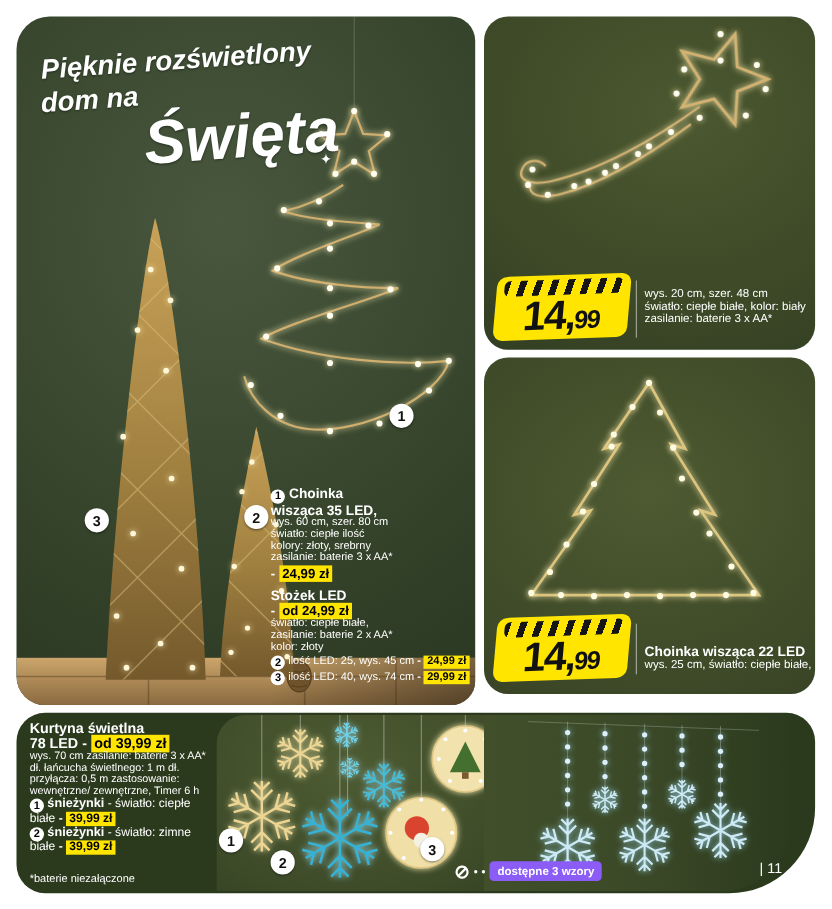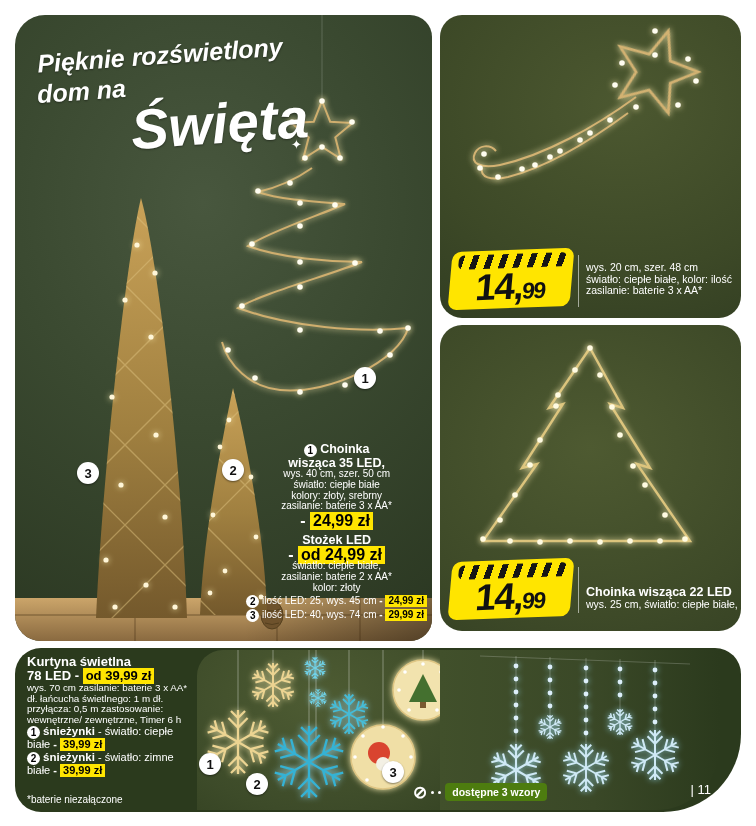--- a/index.html
+++ b/index.html
@@ -21,24 +21,24 @@
   .h1b{left:22px;top:62px;font-size:25px;}
   .h1c{left:116px;top:76px;font-size:56px;}
   .sparkle{position:absolute;left:276px;top:122px;color:#fff;font-size:13px;}
   
   .num{display:inline-flex;width:13px;height:13px;border-radius:50%;background:#fff;color:#000;
        font-weight:700;font-size:10px;line-height:13px;align-items:center;justify-content:center;vertical-align:-1px;}
   
   .marker{position:absolute;width:22px;height:22px;border-radius:50%;background:#fff;color:#111;
        font-weight:700;font-size:13px;display:flex;align-items:center;justify-content:center;box-shadow:0 1px 2px rgba(0,0,0,.45);}
   
-  .prodblock{position:absolute;right:5px;top:428px;text-align:center;color:#fff;}
+  .prodblock{position:absolute;right:5px;top:428px;text-align:left;color:#fff;}
   .pname{font-weight:800;font-size:12.5px;line-height:12px;}
   .pdet{font-size:10px;line-height:10.8px;}
-  .pprice{font-size:16px;line-height:13px;margin-top:2px;font-weight:800;}
+  .pprice{font-size:12px;line-height:13px;margin-top:2px;font-weight:800;}
   .hl{background:#ffe500;color:#000;font-weight:800;padding:0 3px 1px 3px;}
   .gap{height:7px;}
   .pvar{font-size:10px;line-height:11px;margin-top:1px;}
   
   .price-tag{position:absolute;left:10px;top:235px;width:122px;height:58px;}
   .tag-skew{position:absolute;inset:0;background:#ffe500;border-radius:9px;transform:rotate(-2deg) skewX(-7deg);}
   .tag-stripes{position:absolute;left:7px;right:7px;top:4px;height:14px;border-radius:5px;
        background:repeating-linear-gradient(105deg,#151515 0 6px,#ffe500 6px 14px);}
   .tag-price{position:absolute;left:0;right:0;top:16px;text-align:center;color:#111;font-weight:800;letter-spacing:-1.5px;}
   .pp-int{font-size:37px;}
@@ -54,21 +54,21 @@
   .kvar{font-size:11px;line-height:11.5px;margin-top:1px;}
   .kvarname{font-weight:800;font-size:11.5px;}
   .kfoot{position:absolute;left:12px;top:146px;color:#fff;font-size:10px;}
   .photo-mid{position:absolute;left:182px;top:2px;width:243px;height:160px;border-radius:26px 0 0 0;
        background:radial-gradient(100% 110% at 50% 30%, #4e5c33 0%, #3d4b29 65%, #313f20 100%);overflow:hidden;}
   .photo-right{position:absolute;left:425px;top:2px;width:280px;height:160px;border-radius:0 0 64px 0;
        background:linear-gradient(90deg,#41502b 0%, #3a4827 55%, #2b3a1d 100%);overflow:hidden;}
   .wzory{position:absolute;left:398px;top:135px;display:flex;align-items:center;gap:4px;}
   .wz-icon{color:#fff;font-size:17px;line-height:17px;font-weight:700;}
   .wz-dot{width:3px;height:3px;border-radius:50%;background:#fff;}
-  .wz-pill{background:#4d7c0f;color:#fff;font-weight:700;font-size:10.5px;padding:3px 7px;border-radius:4px;white-space:nowrap;}
+  .wz-pill{background:#8b5cf6;color:#fff;font-weight:700;font-size:10.5px;padding:3px 7px;border-radius:4px;white-space:nowrap;}
   .pagenum{position:absolute;right:30px;top:134px;color:#ffffff;font-size:13px;}
 </style>
 </head>
 <body>
 
 <svg width="0" height="0" aria-hidden="true">
   <defs>
     <path id="star5" d="M0,-32 L8.2,-11.3 L30.4,-9.9 L13.3,4.3 L18.8,25.9 L0,14 L-18.8,25.9 L-13.3,4.3 L-30.4,-9.9 L-8.2,-11.3 Z" fill="none"></path>
     <path id="sfarm" d="M0,0 L0,-10 M0,-4.5 L-3,-7.5 M0,-4.5 L3,-7.5 M0,-7.5 L-2.2,-9.7 M0,-7.5 L2.2,-9.7" fill="none"></path>
     <g id="sf">
@@ -194,22 +194,22 @@
   <div class="h-line h1c">Święta</div>
   <div class="sparkle">✦</div>
 
   <div class="marker" style="left:339px;top:352px;">1</div>
   <div class="marker" style="left:207px;top:444px;">2</div>
   <div class="marker" style="left:62px;top:447px;">3</div>
 
   <div class="prodblock">
     <div class="pname"><span class="num">1</span> <span>Choinka</span></div>
     <div class="pname">wisząca 35 LED,</div>
-    <div class="pdet">wys. 40 cm, szer. 50 cm</div>
-    <div class="pdet">światło: ciepłe białe</div>
+    <div class="pdet">wys. 60 cm, szer. 80 cm</div>
+    <div class="pdet">światło: ciepłe ilość</div>
     <div class="pdet">kolory: złoty, srebrny</div>
     <div class="pdet">zasilanie: baterie 3 x AA*</div>
     <div class="pprice"><span>-</span> <span class="hl">24,99 zł</span></div>
     <div class="gap"></div>
     <div class="pname">Stożek LED</div>
     <div class="pprice"><span>-</span> <span class="hl">od 24,99 zł</span></div>
     <div class="pdet">światło: ciepłe białe,</div>
     <div class="pdet">zasilanie: baterie 2 x AA*</div>
     <div class="pdet">kolor: złoty</div>
     <div class="pvar"><span class="num">2</span> <span>ilość LED: 25, wys. 45 cm</span> <b>-</b> <span class="hl">24,99 zł</span></div>
@@ -247,21 +247,21 @@
   </svg>
   <div class="price-tag">
     <div class="tag-skew">
       <div class="tag-stripes"></div>
       <div class="tag-price"><span class="pp-int">14,</span><span class="pp-dec">99</span></div>
     </div>
   </div>
   <div class="vline" style="left:138px;top:240px;height:52px;"></div>
   <div class="sidetext" style="left:146px;top:247px;width:152px;">
     <div class="sdet">wys. 20 cm, szer. 48 cm</div>
-    <div class="sdet">światło: ciepłe białe, kolor: ilość</div>
+    <div class="sdet">światło: ciepłe białe, kolor: biały</div>
     <div class="sdet">zasilanie: baterie 3 x AA*</div>
   </div>
 </section>
 
 <section class="panel ptree">
   <svg width="301" height="306" viewBox="0 0 301 306">
     <g class="glow" stroke="#dcc47c" stroke-width="2.4" fill="none">
       <path d="M150,23 L109,83 L123,79 L82,143 L97,139 L43,216 L250,216 L197,139 L210,143 L170,79 L183,83 Z"></path>
     </g>
     <g class="glow" fill="#fffbe2">

